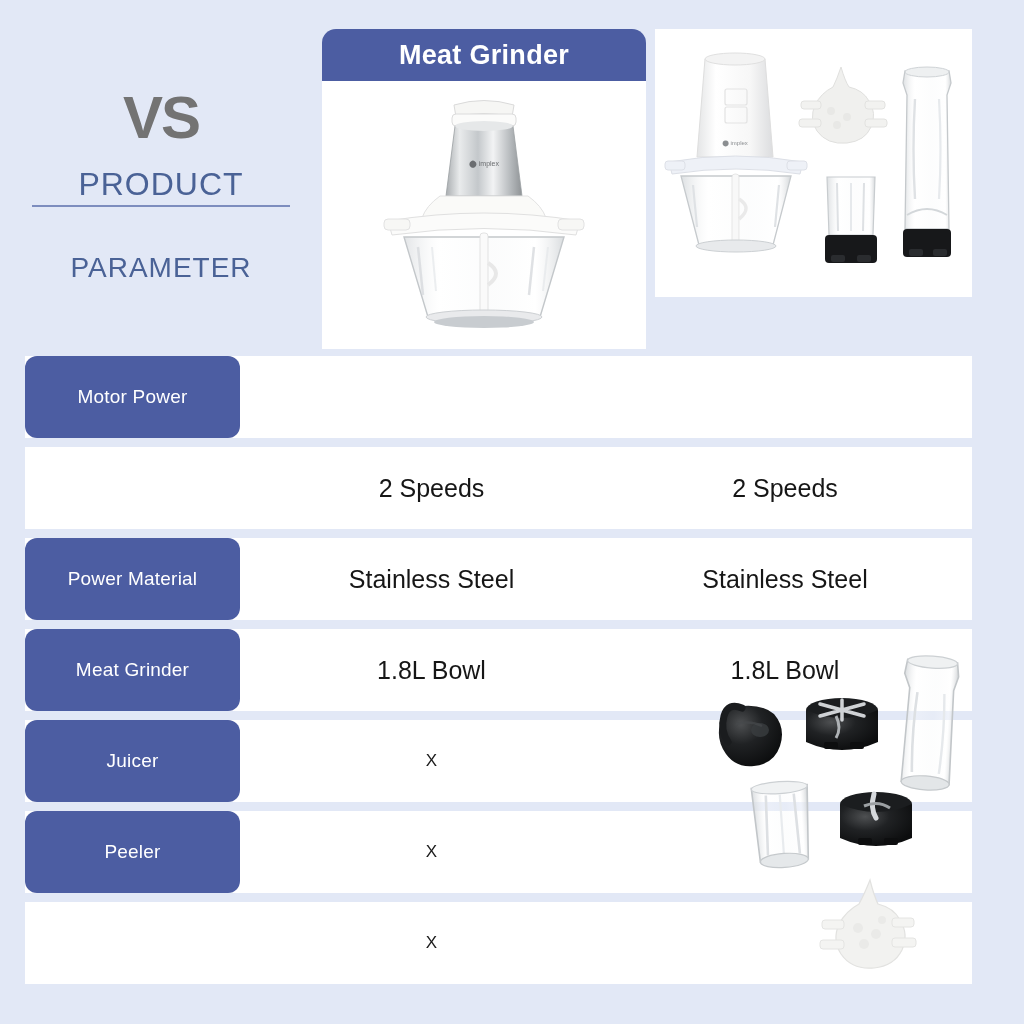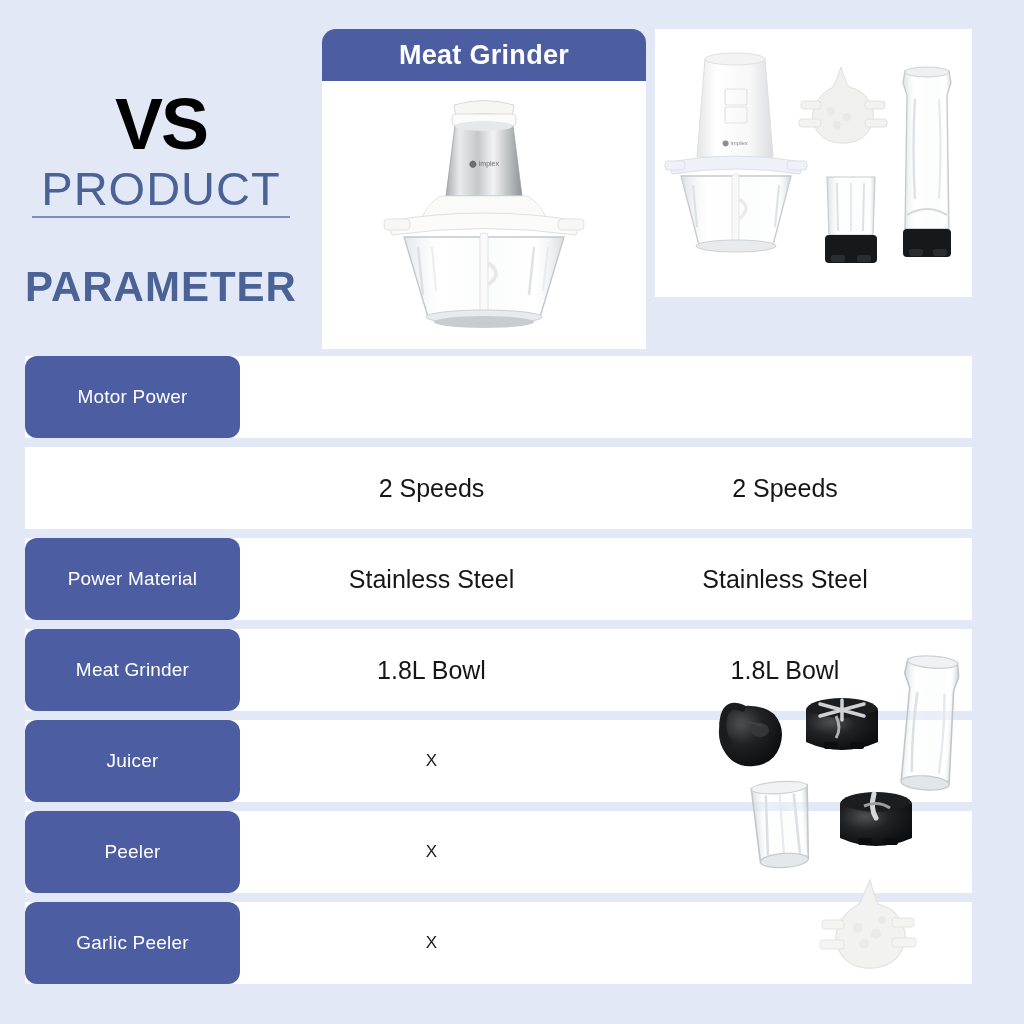--- a/index.html
+++ b/index.html
@@ -10,33 +10,33 @@
     position:relative;
     overflow:hidden;
   }
 
   
   #title-block {
     position:absolute; left:0; top:88px; width:322px;
     text-align:center;
   }
   #vs-word {
-    font-size:72px; font-weight:bold; color:#000000;
-    letter-spacing:-2px; line-height:1; margin-bottom:4px;
+    font-size:60px; font-weight:bold; color:#737373;
+    letter-spacing:-2px; line-height:1; margin-bottom:20px;
   }
   #product-word {
-    font-size:47px; color:#4a6296; font-weight:400;
+    font-size:32px; color:#4a6296; font-weight:400;
     letter-spacing:1px; line-height:1.05;
   }
   #title-rule {
     height:2px; background:#7d8dbe; width:258px;
     margin:3px auto 2px auto;
   }
   #parameter-word {
-    font-size:42px; color:#4a6296; font-weight:700;
+    font-size:28px; color:#4a6296; font-weight:400;
     letter-spacing:1px; line-height:1.1;margin-top:46px;
   }
 
   
   .panel { position:absolute; top:29px; }
   #panel-a { left:322px; width:324px; }
   #panel-b { left:655px; width:317px; }
   .panel-tab {
     height:52px; background:#4c5da2; color:#ffffff;
     border-radius:14px 14px 0 0;
@@ -241,21 +241,20 @@
 
   <div class="row">
     <div class="row-white"></div>
     <div class="row-label">Peeler</div>
     <div class="cell cell-a mark">X</div>
     <div class="cell cell-b"></div>
   </div>
 
   <div class="row">
     <div class="row-white"></div>
-    <div class="row-label">Garlic Peeler</div>
     <div class="cell cell-a mark">X</div>
     <div class="cell cell-b"></div>
   </div>
 </div>
 
 <div id="art-layer">
   <svg width="1024" height="1024" viewBox="0 0 1024 1024">
     <defs>
       <linearGradient id="clr2" x1="0" y1="0" x2="1" y2="0">
         <stop offset="0%" stop-color="#d2d6d9" stop-opacity=".85"></stop>

